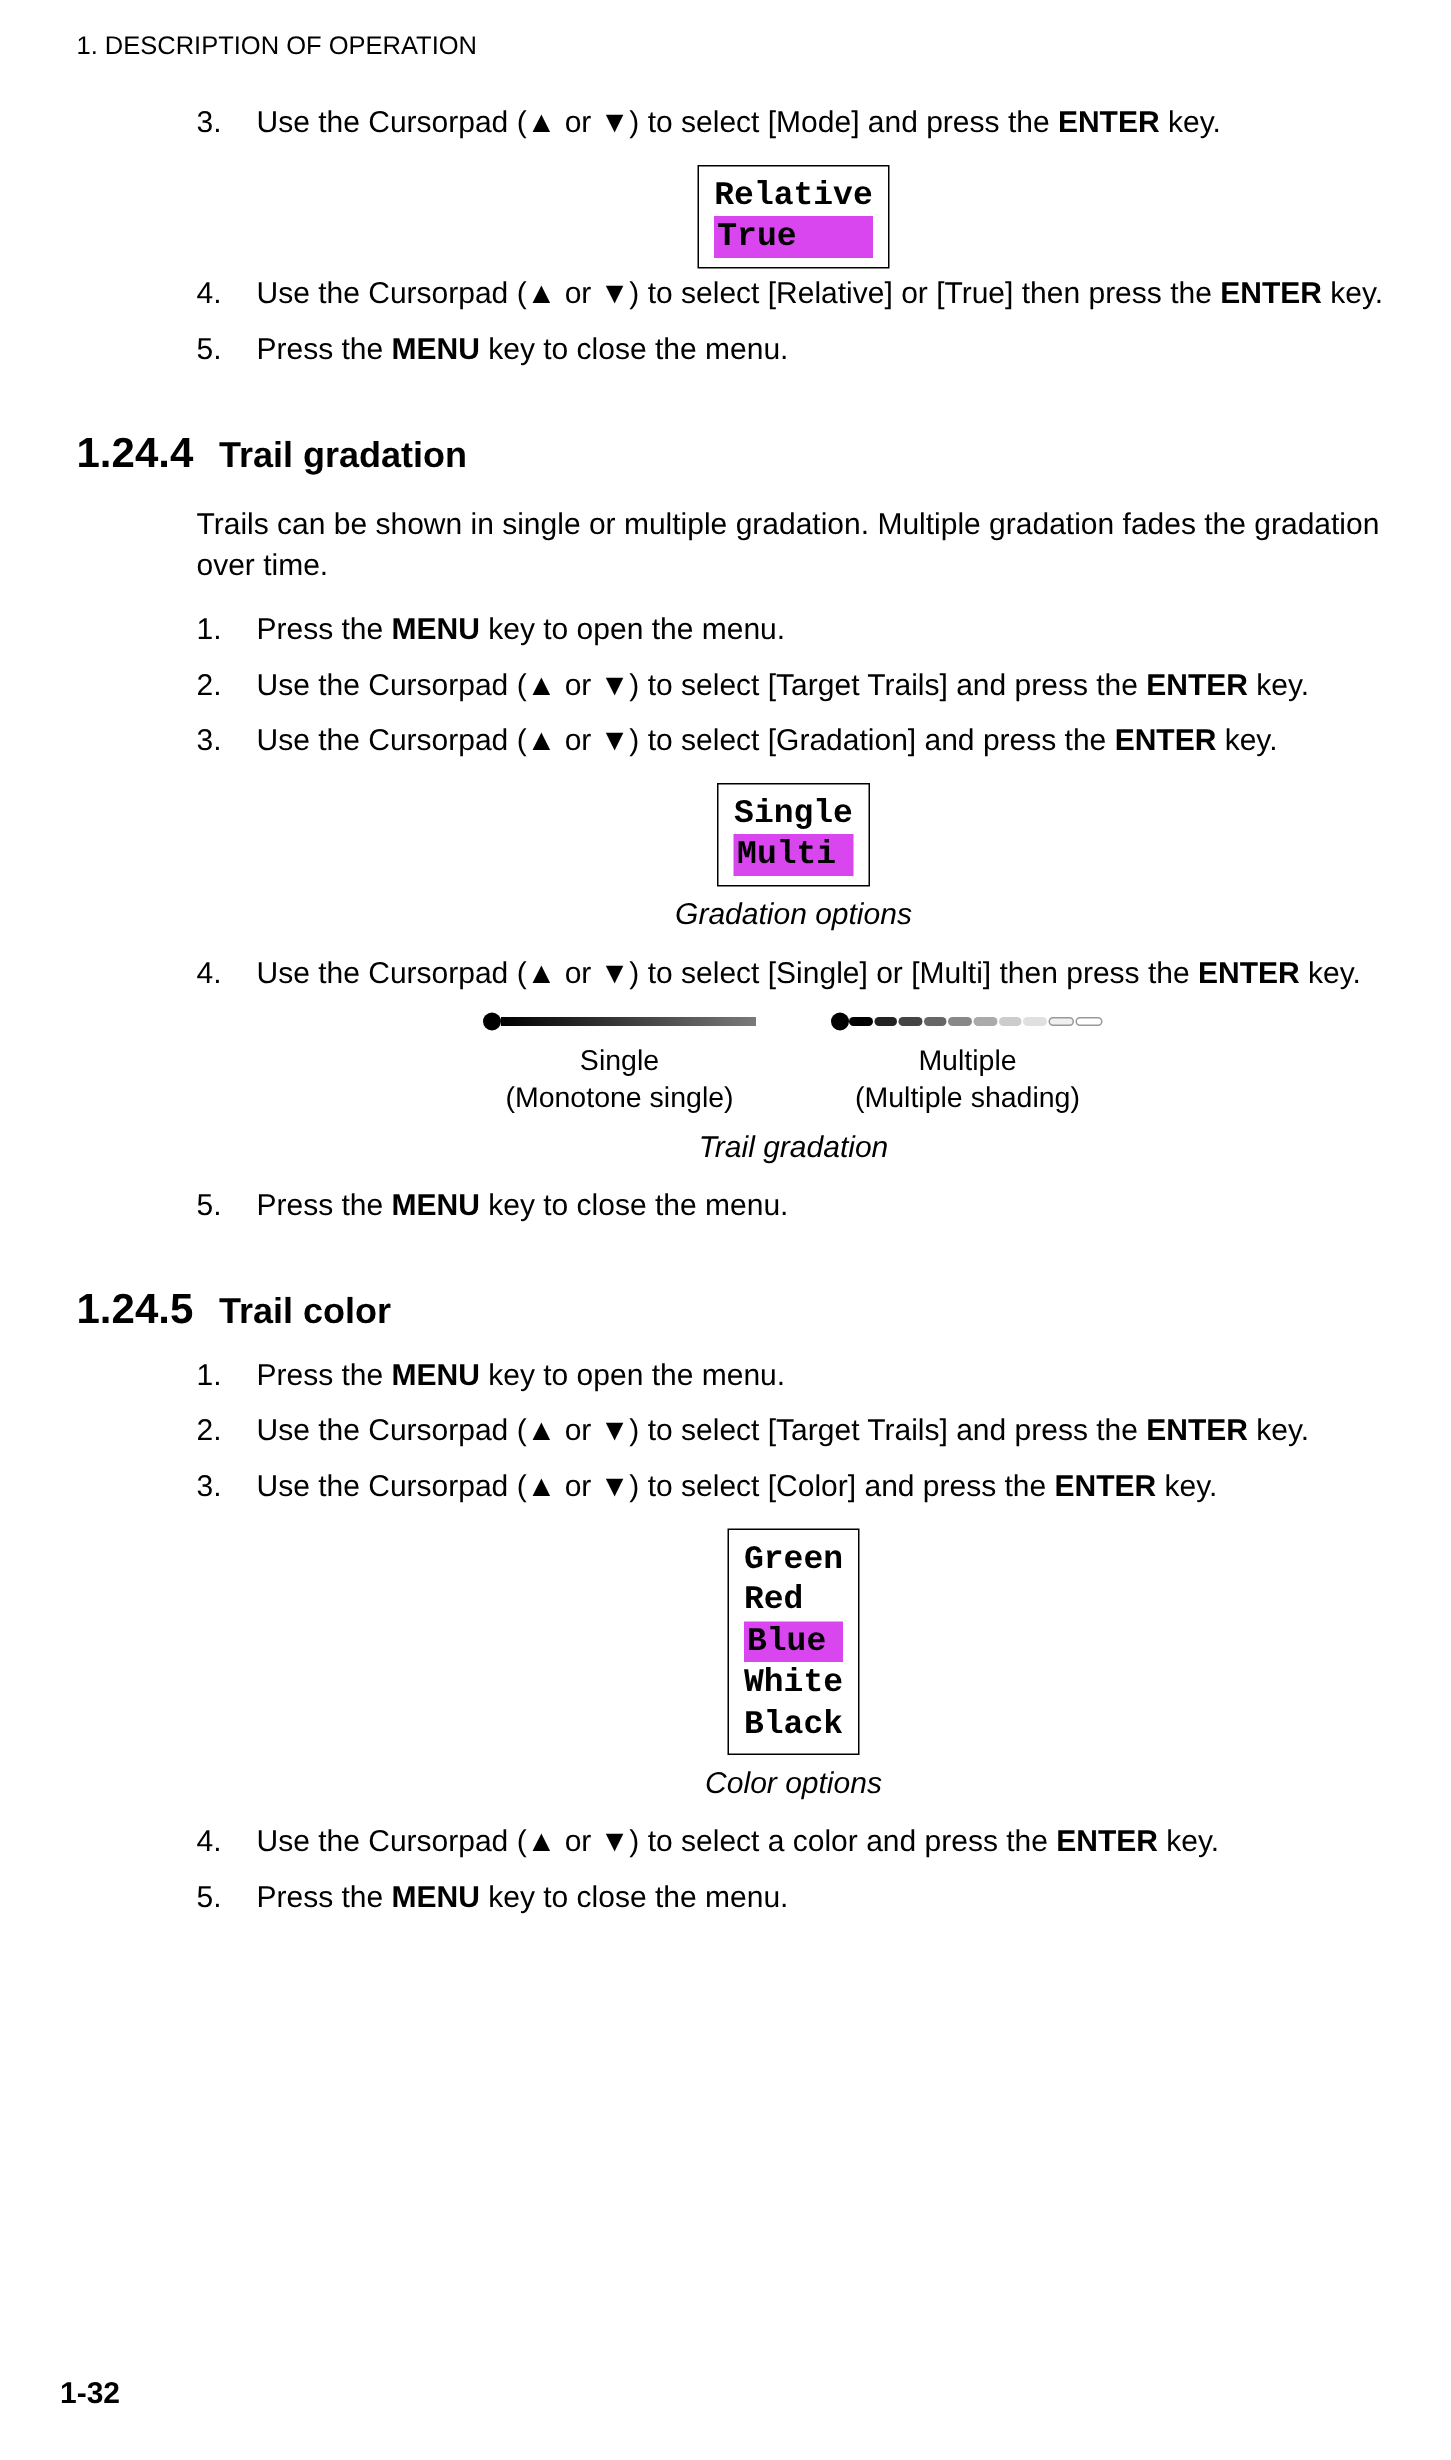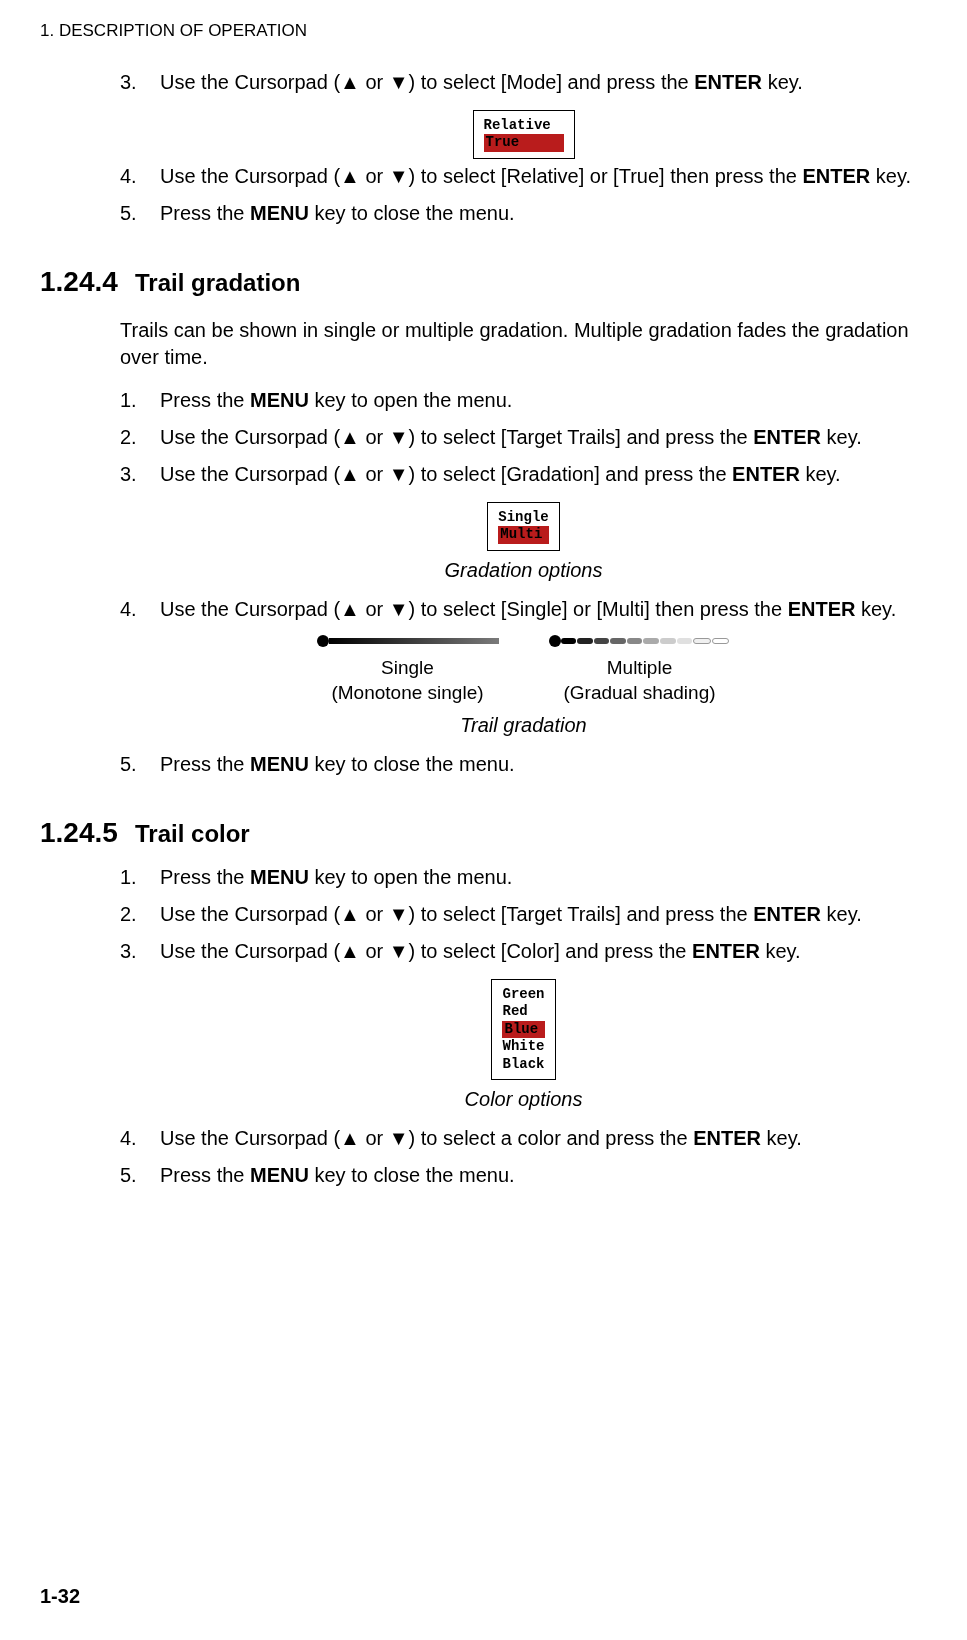--- a/index.html
+++ b/index.html
@@ -12,21 +12,21 @@
     font-family: Arial, Helvetica, sans-serif;
     color: #000;
     font-size: 20px;
     line-height: 1.35;
   }
   .page {
     position: relative;
     width: 967px;
     height: 1640px;
     box-sizing: border-box;
-    padding: 20px 40px 40px 40px;
+    padding: 20px 40px 40px 51px;
   }
   .running-header {
     font-size: 17px;
     margin-bottom: 26px;
   }
   .content {
     margin-left: 80px; 
   }
   .step-list {
     list-style: none;
@@ -50,27 +50,27 @@
     font-style: italic;
     margin: 6px 0 12px 0;
   }
   .figure-box {
     display: block;
     margin: 14px auto 4px auto;
     border: 1px solid #000;
     padding: 6px 10px;
     font-family: "Courier New", monospace;
     font-weight: bold;
-    font-size: 14px;
+    font-size: 22px;
     line-height: 1.25;
     width: fit-content;
     background: #fff;
   }
   .figure-box .hl {
-    background: #b91c1c;
+    background: #d946ef;
     display: inline-block;
     padding: 0 2px;
   }
   .figure-box .row { display:block; }
   .figure-box.wide { min-width: 80px; }
   .section-head {
     display: flex;
     align-items: baseline;
     margin-top: 36px;
     margin-bottom: 12px;
@@ -230,21 +230,21 @@
               <span style="background:#888"></span>
               <span style="background:#aaa"></span>
               <span style="background:#ccc"></span>
               <span style="background:#e0e0e0"></span>
               <span style="background:#f0f0f0;border:1px solid #999;box-sizing:border-box"></span>
               <span style="background:#fff;border:1px solid #999;box-sizing:border-box"></span>
           </span>
         </div>
         <div class="labels">
           <div>Multiple</div>
-          <div>(Gradual shading)</div>
+          <div>(Multiple shading)</div>
         </div>
       </div>
     </div>
     <div class="caption">Trail gradation</div>
 
     <ol class="step-list">
       <li>
         <span class="num">5.</span>
         <span class="txt"><span>Press the </span><span class="bold">MENU</span><span> key to close the menu.</span></span>
       </li>

